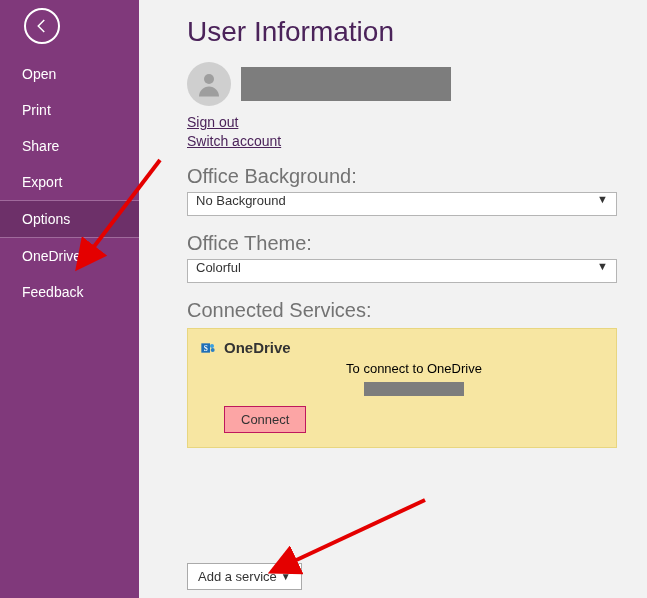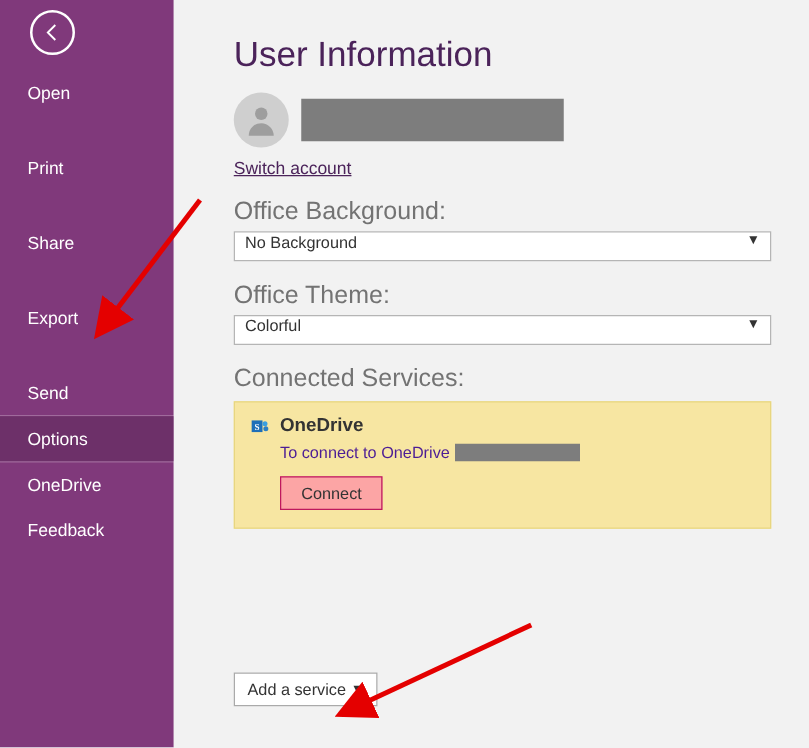--- a/index.html
+++ b/index.html
@@ -43,24 +43,24 @@
     cursor: pointer;
   }
   .side-sep {
     height: 1px;
     background: rgba(255,255,255,0.25);
     margin: 0;
   }
   .side-item.active {
     background: #6d3069;
   }
-  .side-group { display:flex; flex-direction:column;gap:24px; }
+  .side-group { display:flex; flex-direction:column; }
   .main {
     flex: 1;
-    padding: 28px 30px 20px 48px;
+    padding: 16px 30px 20px 48px;
     color: #333;
     background: #f2f2f2;
     position: relative;
   }
   h1.page-title {
     font-size: 28px;
     font-weight: 400;
     color: #4b235a;
     margin-bottom: 14px;
   }
@@ -116,24 +116,24 @@
     margin-top: 6px;
     padding: 10px 12px 14px 12px;
   }
   .od-title {
     display:flex; align-items:center; gap:8px;
     font-weight:600; color:#333; font-size:15px; margin-bottom:4px;
   }
   .od-ic { width:16px; height:16px; }
   .od-desc {
     font-size: 13px;
-    color: #4c1d95;
+    color: #000000;
     margin-left: 24px;
     line-height: 1.4;
-    display:flex; flex-wrap:wrap; align-items:center; gap:4px;
+    display:flex; flex-wrap:wrap; align-items:center; gap:4px;flex-direction:column;
   }
   .od-mask { display:inline-block; width:100px; height:14px; background:#7d7d7d; vertical-align:middle;}
   .od-buttons { margin-left:24px; margin-top:10px; display:flex; gap:10px;}
   .btn {
     background:#fca5a5; border:1px solid #be185d; padding:5px 16px;
     font-size:13px; color:#333; cursor:pointer;
   }
   .add-service {
     margin-top: 115px;
     background:#fff; border:1px solid #aaa;
@@ -157,21 +157,20 @@
       <svg viewBox="0 0 24 24">
           <path d="M15 4 L7 12 L15 20" stroke="#fff" stroke-width="2" fill="none"></path>
         </svg>
     </div>
 
     <div class="side-group">
       <div class="side-item">Open</div>
       <div class="side-item">Print</div>
       <div class="side-item">Share</div>
       <div class="side-item">Export</div>
-      <div class="side-item">Send</div>
     </div>
     <div class="side-sep"></div>
     <div class="side-item active">Options</div>
     <div class="side-sep"></div>
     <div class="side-item">OneDrive</div>
     <div class="side-item">Feedback</div>
   </div>
 
   <div class="main">
     <h1 class="page-title">User Information</h1>
@@ -180,20 +179,21 @@
       <div class="avatar">
         <svg viewBox="0 0 24 24">
             <circle cx="12" cy="8" r="4"></circle>
             <path d="M4 22c0-4.4 3.6-8 8-8s8 3.6 8 8"></path>
           </svg>
       </div>
       <div class="name-block"></div>
     </div>
 
     <div class="links">
+      <a>Sign out</a>
       <a>Switch account</a>
     </div>
 
     <div class="section-label">Office Background:</div>
     <div class="combo">
       <span>No Background</span>
       <span class="caret">▼</span>
     </div>
 
     <div class="section-label">Office Theme:</div>

